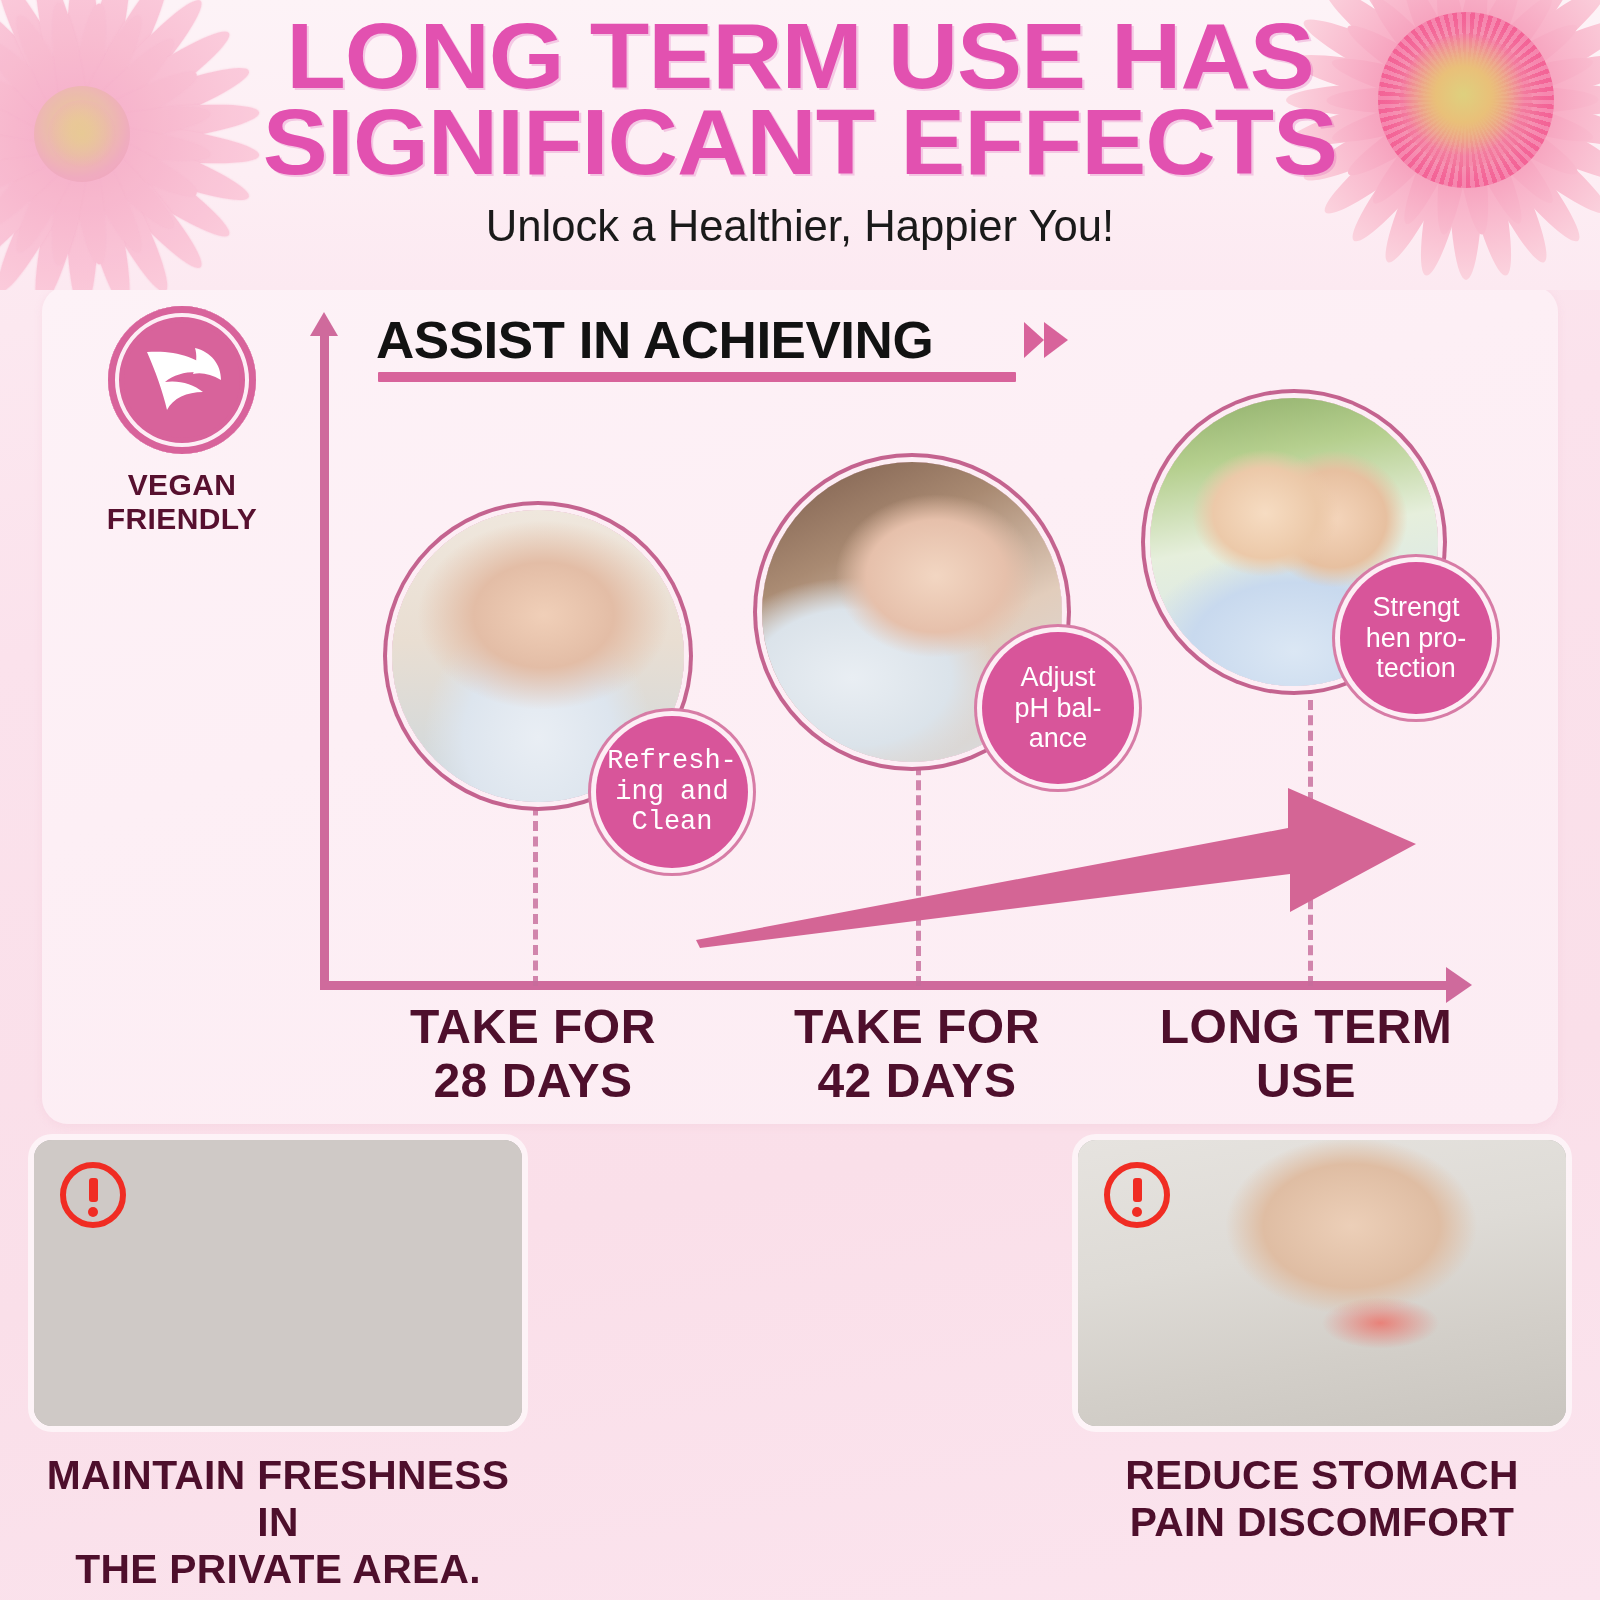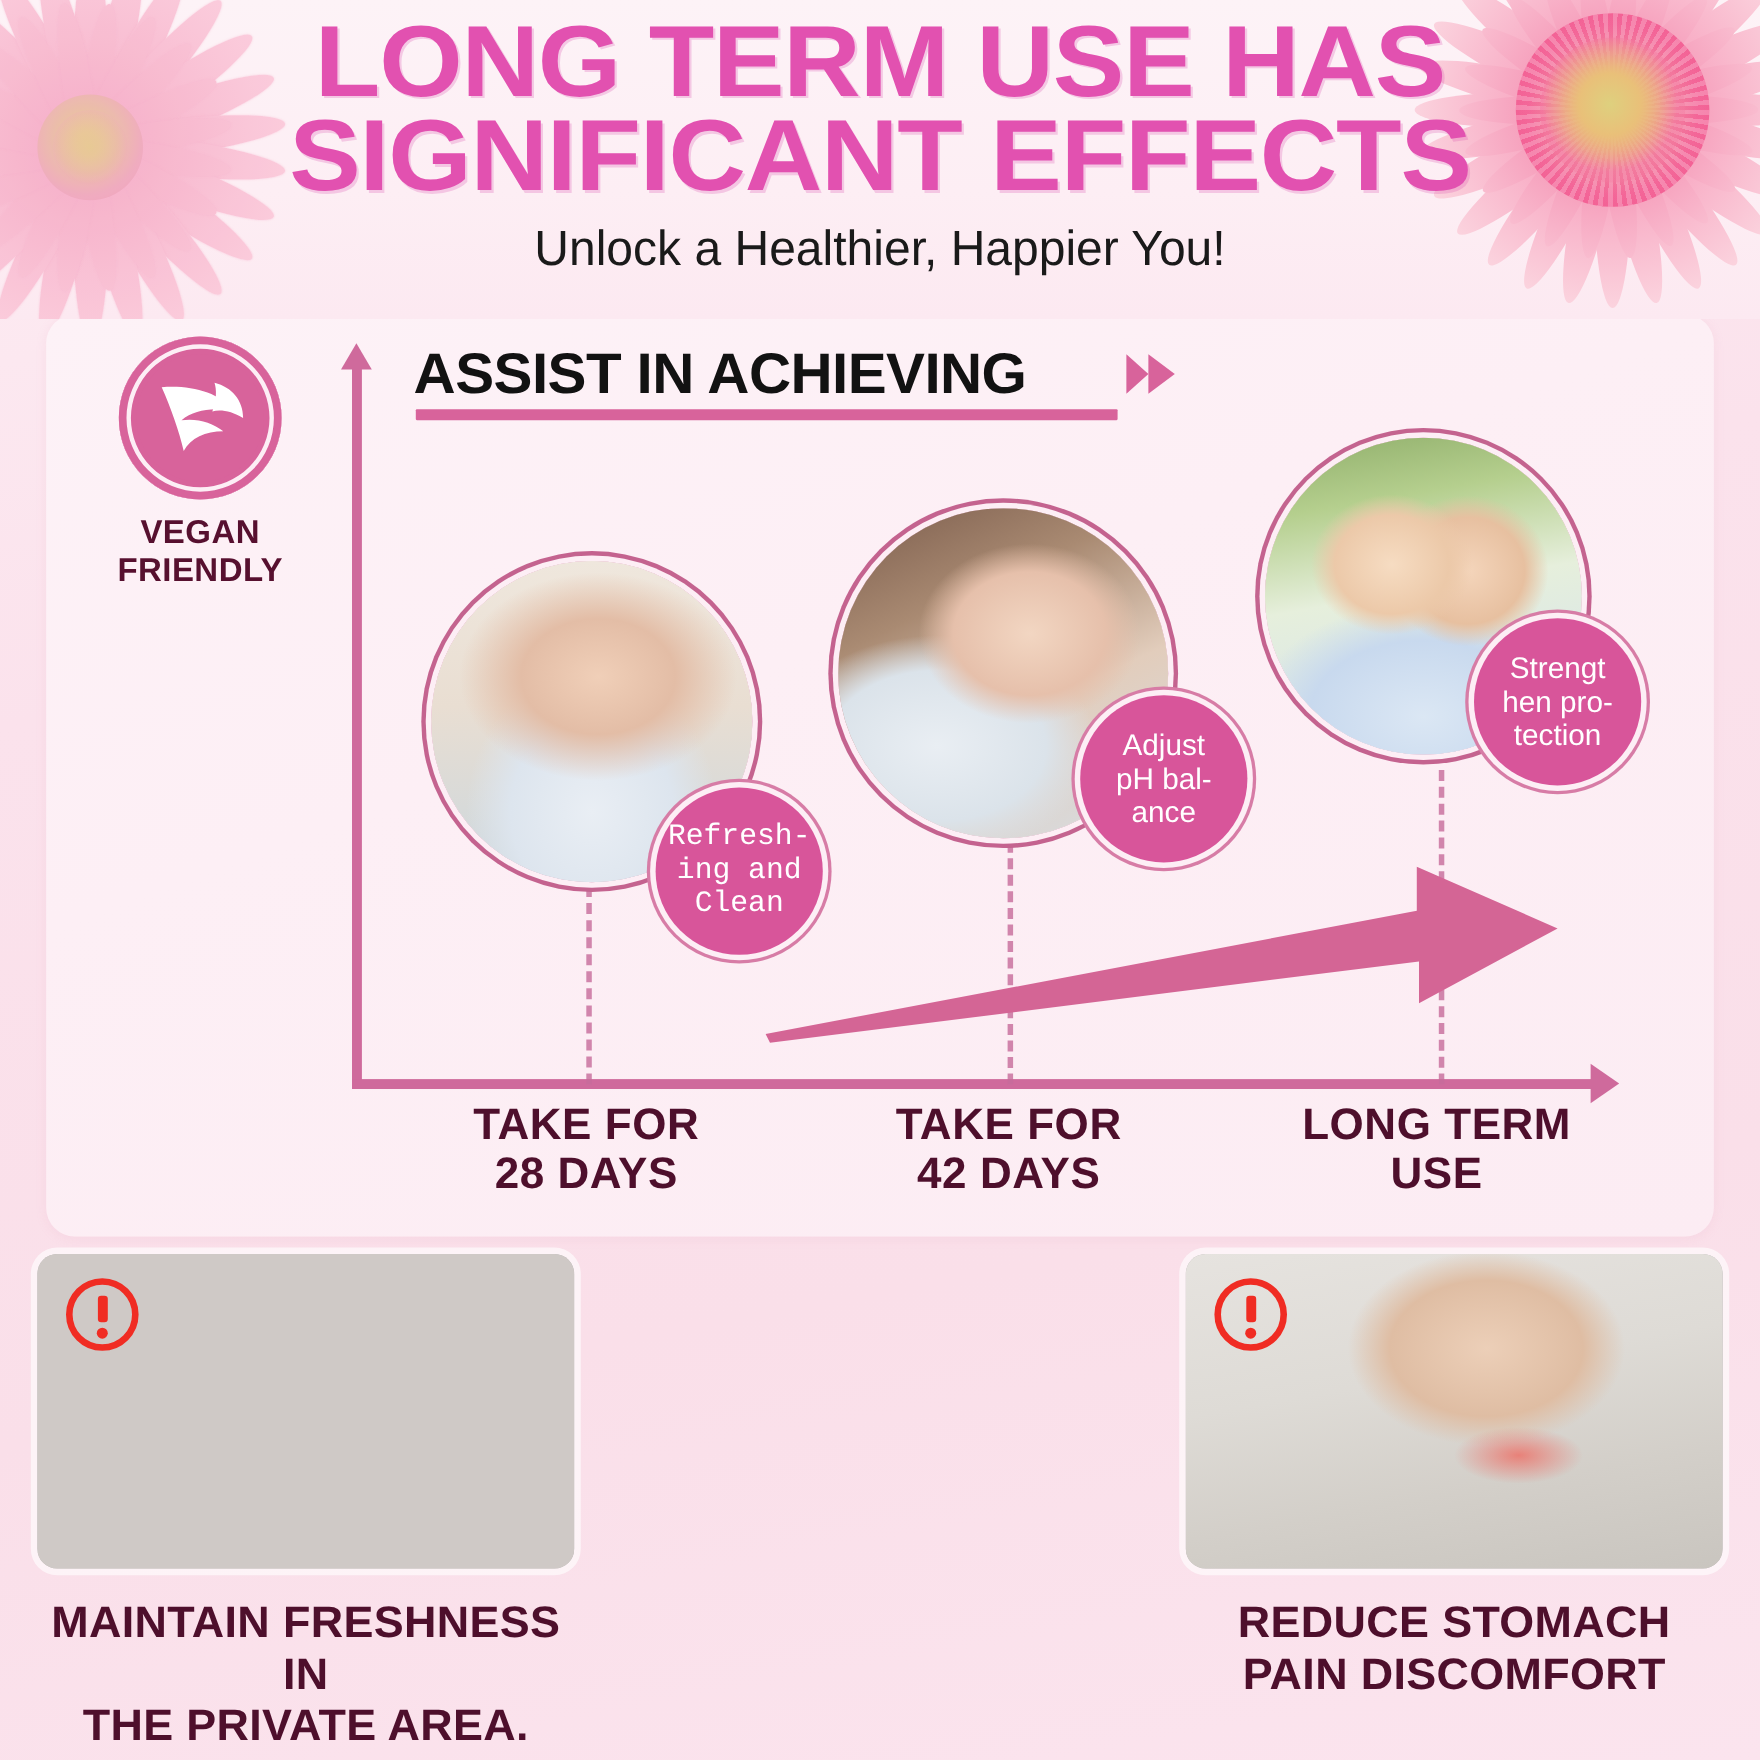--- a/index.html
+++ b/index.html
@@ -114,21 +114,21 @@
 
   .tag{position:absolute;border-radius:50%;background:#d8559a;color:#fff;
        display:flex;align-items:center;justify-content:center;text-align:center;
        font-size:27px;line-height:1.14;font-weight:400;
        box-shadow:0 0 0 5px #fdeef5, 0 0 0 8px #d77ca6;}
   .t1{left:596px;top:716px;width:152px;height:152px;font-family:Liberation Mono, monospace;}
   .t2{left:982px;top:632px;width:152px;height:152px;}
   .t3{left:1340px;top:562px;width:152px;height:152px;}
   .tag span{display:block;padding:0 6px;}
 
-  .xlabel{position:absolute;text-align:center;font-size:40px;font-weight:bold;
+  .xlabel{position:absolute;text-align:center;font-size:48px;font-weight:bold;
           color:#4e0f2c;line-height:1.12;letter-spacing:.5px;width:340px;}
   .x1{left:363px;top:1000px;} .x2{left:747px;top:1000px;} .x3{left:1136px;top:1000px;}
 
   
   .cards{position:absolute;left:0;top:1140px;width:1600px;height:460px;z-index:6;}
   .card{position:absolute;top:0;width:488px;}
   .c1{left:34px;} .c2{left:556px;} .c3{left:1078px;}
   .card-img{width:488px;height:286px;border-radius:18px;overflow:hidden;position:relative;
             box-shadow:0 0 0 6px rgba(255,255,255,.62);background:#b9b6b4;}
   .card-img .ph{position:absolute;inset:0;}

